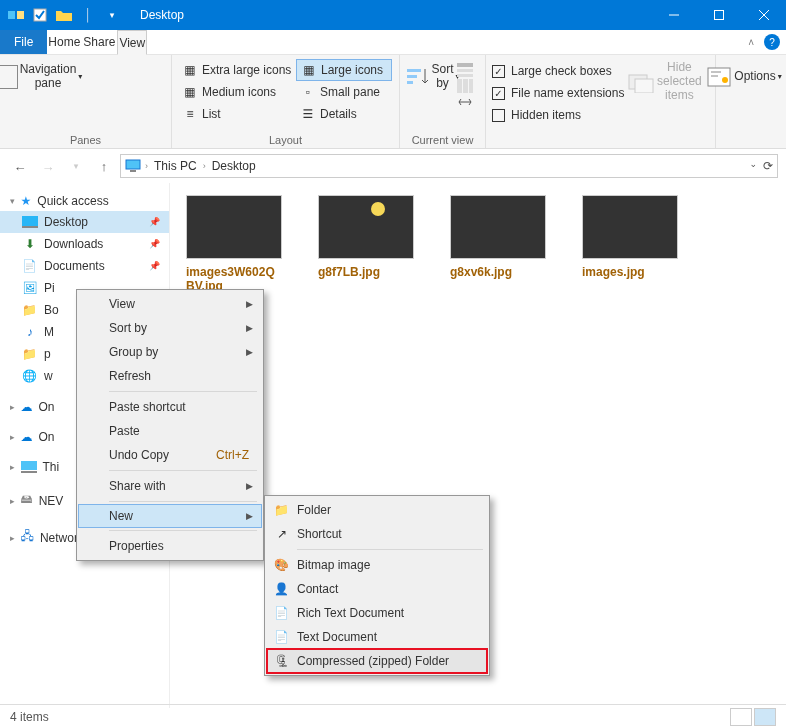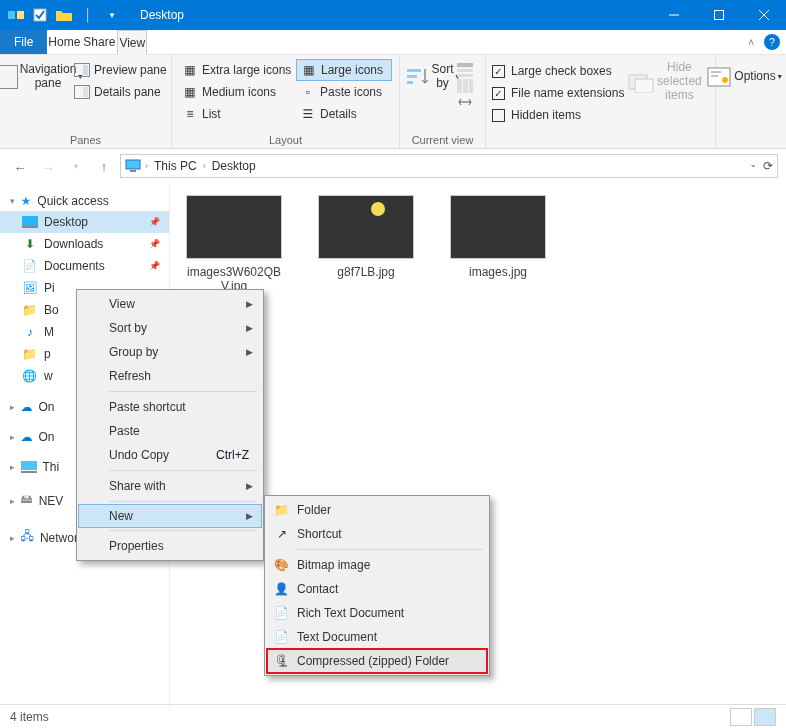--- a/index.html
+++ b/index.html
@@ -48,37 +48,37 @@
 .main { display: flex; height: 525px; }
 .sidebar { width: 170px; border-right: 1px solid #eee; padding: 8px 0; overflow: hidden; }
 .sbitem { display: flex; align-items: center; gap: 6px; padding: 3px 10px 3px 22px; font-size: 12px; color: #333; position: relative; }
 .sbitem.sel { background: #cde6f7; }
 .sbitem .ico { width: 16px; height: 16px; display: inline-flex; align-items: center; justify-content: center; }
 .sbitem .pin { position: absolute; right: 8px; color: #888; font-size: 9px; }
 .sbhead { display: flex; align-items: center; gap: 6px; padding: 3px 10px; font-size: 12px; color: #333; }
 .sbspace { height: 10px; }
 
 .content { flex: 1; padding: 12px 16px; display: flex; gap: 36px; align-items: flex-start; }
-.fitem { width: 96px; text-align: center; font-size: 12px; color: #404040; }
+.fitem { width: 96px; font-size: 12px; color: #a16207; font-weight: bold; }
 .fitem .thumb { width: 96px; height: 64px; background: #333; margin-bottom: 6px; border: 1px solid #ccc; }
 .fitem .nm { line-height: 1.2; word-break: break-all; }
 
 
 .th1 { background: linear-gradient(#2f6fae 0%, #2f6fae 55%, #8a6a3d 55%, #8a6a3d 100%); }
 .th2 { background: linear-gradient(#5ea8d8 0%, #7cc6ee 45%, #d7bd5f 45%, #3a6c36 100%); position: relative; }
 .th2::after { content: ""; position: absolute; left: 52px; top: 6px; width: 14px; height: 14px; background: #f6d858; border-radius: 50%; }
 .th3 { background: linear-gradient(#0e2a3f 0%, #0e2a3f 35%, #9ab7c2 35%, #dee7ea 100%); }
 .th4 { background: linear-gradient(135deg, #0d3b2f 0%, #1f7a4f 50%, #4bb37a 100%); }
 
 
 .ctx { position: absolute; background: #f0f0f0; border: 1px solid #979797; box-shadow: 4px 4px 6px rgba(0,0,0,0.3); padding: 2px; }
 .ctx .row { display: flex; align-items: center; height: 24px; padding: 0 24px 0 30px; font-size: 12px; color: #333; position: relative; white-space: nowrap; }
 .ctx .row.hov { background: #cde6f7; border: 1px solid #7eb4ea; margin: -1px; }
 .ctx .row .arr { position: absolute; right: 8px; font-size: 9px; color: #555; }
-.ctx .row .sc { position: absolute; right: 12px; color: #0f172a; }
+.ctx .row .sc { position: absolute; right: 12px; color: #a16207; }
 .ctx .sep { height: 1px; background: #d7d7d7; margin: 3px 4px 3px 30px; }
 .ctx .ico { position: absolute; left: 6px; width: 18px; height: 18px; display: flex; align-items: center; justify-content: center; }
 .ctx.sub .row { padding-right: 40px; }
 .ctx .row.hl { background: #e5e5e5; outline: 2px solid #e81123; outline-offset: -1px; }
 
 .status { position: absolute; bottom: 0; left: 0; right: 0; height: 24px; border-top: 1px solid #ddd; display: flex; align-items: center; padding: 0 10px; font-size: 12px; color: #555; }
 .status .viewicons { margin-left: auto; display: flex; gap: 2px; }
 .status .viewicons div { width: 22px; height: 18px; border: 1px solid #ccc; }
 
 
@@ -147,40 +147,20 @@
       <div class="bigbtn">
         <span class="ico">
             <svg width="28" height="24">
               <rect x="0.5" y="0.5" width="27" height="23" fill="none" stroke="#888"></rect>
               <rect x="3" y="3" width="7" height="18" fill="#cde6f7"></rect>
             </svg>
           </span>
         <span>Navigation pane</span>
         <span style="font-size:8px">▾</span>
       </div>
-      <div style="display:flex;flex-direction:column;gap:0">
-        <div class="smallrow">
-            <span class="ico">
-              <svg width="16" height="14">
-                <rect x="0.5" y="0.5" width="15" height="13" fill="none" stroke="#888"></rect>
-                <rect x="9" y="2" width="5" height="10" fill="#cde"></rect>
-              </svg>
-            </span>
-            <span>Preview pane</span>
-          </div>
-        <div class="smallrow">
-            <span class="ico">
-              <svg width="16" height="14">
-                <rect x="0.5" y="0.5" width="15" height="13" fill="none" stroke="#888"></rect>
-                <rect x="9" y="2" width="5" height="10" fill="#e0e0e0"></rect>
-              </svg>
-            </span>
-            <span>Details pane</span>
-          </div>
-      </div>
     </div>
     <div class="lbl">Panes</div>
   </div>
 
   <div class="grp" style="width:228px">
     <div class="body" style="flex-direction:column;gap:0;width:100%">
       <div style="display:flex;width:100%">
         <div class="smallrow" style="width:118px">
             <span class="ico">▦</span>
             <span>Extra large icons</span>
@@ -190,21 +170,21 @@
             <span>Large icons</span>
           </div>
       </div>
       <div style="display:flex;width:100%">
         <div class="smallrow" style="width:118px">
             <span class="ico">▦</span>
             <span>Medium icons</span>
           </div>
         <div class="smallrow" style="width:96px">
             <span class="ico">▫</span>
-            <span>Paste icons</span>
+            <span>Small pane</span>
           </div>
       </div>
       <div style="display:flex;width:100%">
         <div class="smallrow" style="width:118px">
             <span class="ico">≡</span>
             <span>List</span>
           </div>
         <div class="smallrow" style="width:96px">
             <span class="ico">☰</span>
             <span>Details</span>
@@ -408,20 +388,24 @@
   <div class="content">
     <div class="fitem">
         <div class="thumb th1"></div>
         <div class="nm">images3W602QBV.jpg</div>
       </div>
     <div class="fitem">
         <div class="thumb th2"></div>
         <div class="nm">g8f7LB.jpg</div>
       </div>
     <div class="fitem">
+        <div class="thumb th3"></div>
+        <div class="nm">g8xv6k.jpg</div>
+      </div>
+    <div class="fitem">
         <div class="thumb th4"></div>
         <div class="nm">images.jpg</div>
       </div>
   </div>
 </div>
 
 <div class="ctx" style="left:76px;top:289px;width:188px">
   <div class="row">
       <span>View</span>
       <span class="arr">▶</span>

